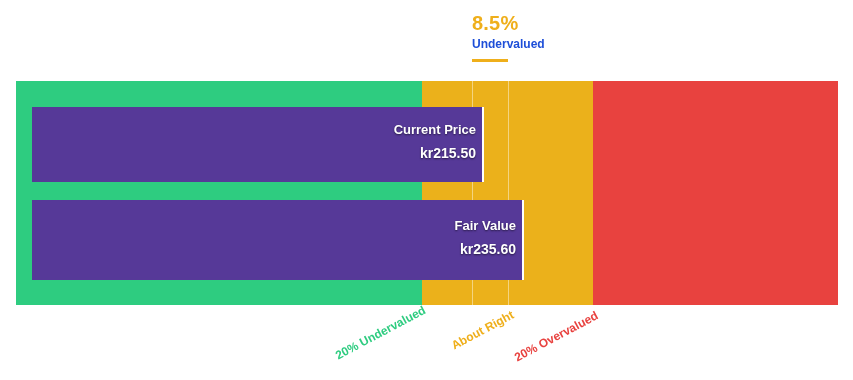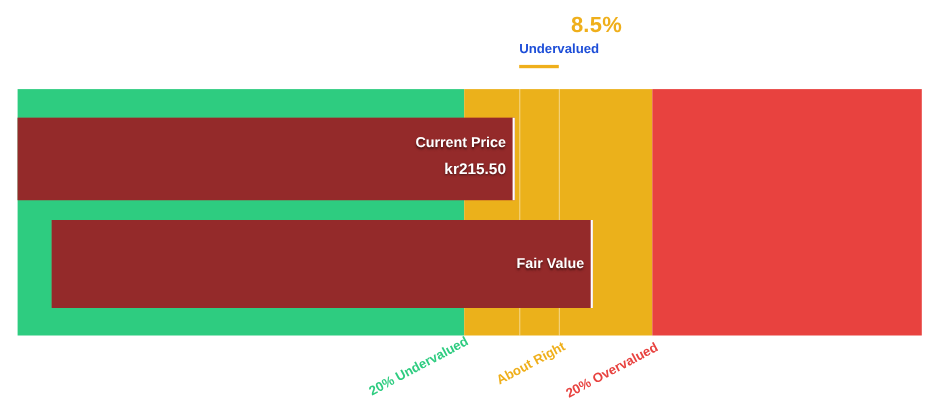--- a/index.html
+++ b/index.html
@@ -29,21 +29,20 @@
     top: 12px;
     width: 200px;
     text-align: left;
   }
   .callout-pct {
     font-size: 20px;
     font-weight: bold;
     color: #EFAF1B;
     line-height: 22px;
     letter-spacing: 0.2px;
-    margin-left: 47px;
   }
   .callout-label {
     font-size: 12px;
     font-weight: bold;
     color: #1d4ed8;
     line-height: 16px;
     margin-top: 2px;
   }
   .callout-rule {
     position: absolute;
@@ -76,22 +75,22 @@
     position: absolute;
     top: 0;
     width: 1px;
     height: 100%;
     background: rgba(255,255,255,0.45);
   }
 
   
   .valuebar {
     position: absolute;
-    left: 0;
-    background: #ef4444;
+    left: 16px;
+    background: #8b5cf6;
     box-sizing: border-box;
   }
   .valuebar .overlay-shade {
     position: absolute;
     left: 0; top: 0; right: 0; bottom: 0;
     background: rgba(0,0,0,0.38);
   }
   .valuebar .bar-edge {
     position: absolute;
     top: 0; bottom: 0;
@@ -160,25 +159,26 @@
 
     <div class="valuebar" style="top:26px; height:75px; width:452px;">
       <div class="overlay-shade"></div>
       <div class="bar-edge"></div>
       <div class="bar-text">
         <div class="bar-title">Current Price</div>
         <div class="bar-value">kr215.50</div>
       </div>
     </div>
 
-    <div class="valuebar" style="top:119px; height:80px; width:492px;margin-left:31px;">
+    <div class="valuebar" style="top:119px; height:80px; width:492px;">
       <div class="overlay-shade"></div>
       <div class="bar-edge"></div>
       <div class="bar-text">
         <div class="bar-title">Fair Value</div>
+        <div class="bar-value">kr235.60</div>
       </div>
     </div>
 
   </div>
 
   <div class="tick tick-under" style="left:333px; top:350px;">20% Undervalued</div>
   <div class="tick tick-about" style="left:449px; top:340px;">About Right</div>
   <div class="tick tick-over" style="left:512px; top:352px;">20% Overvalued</div>
 
 </div>

